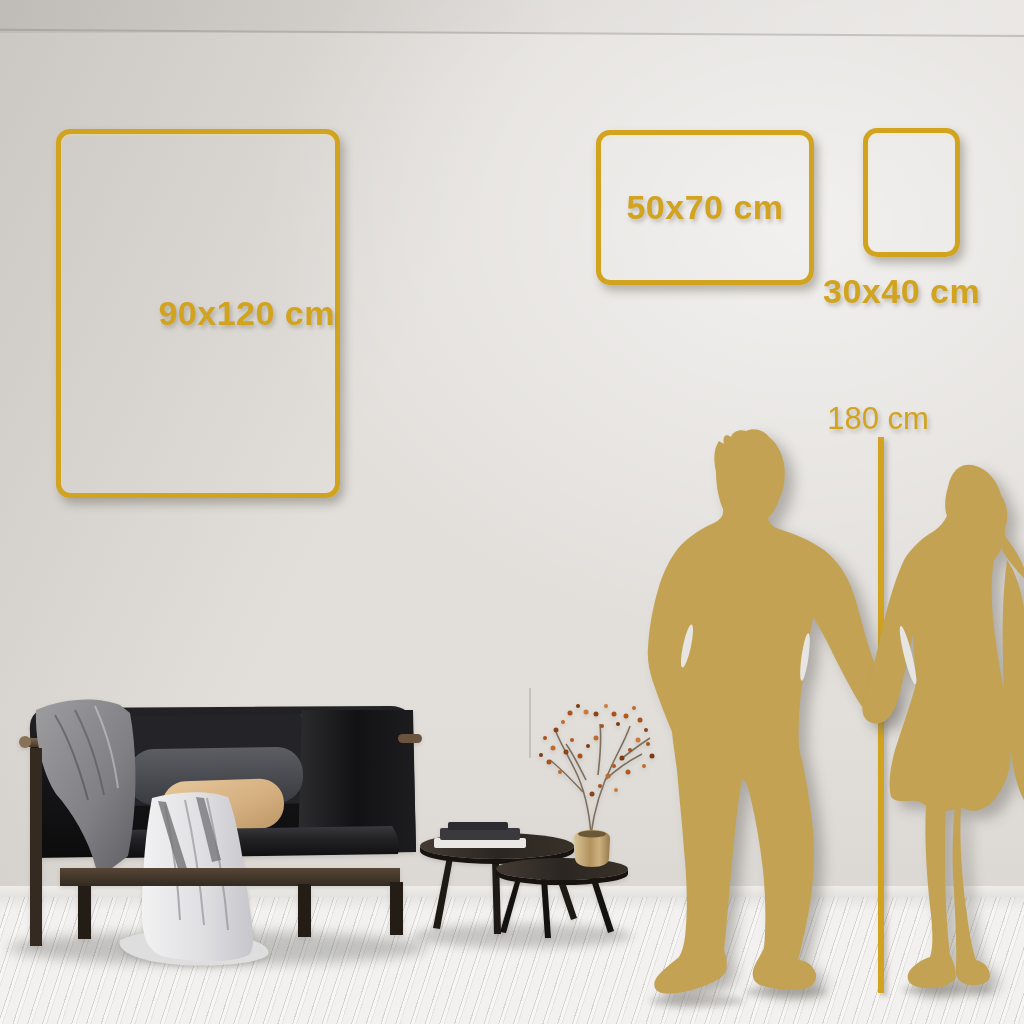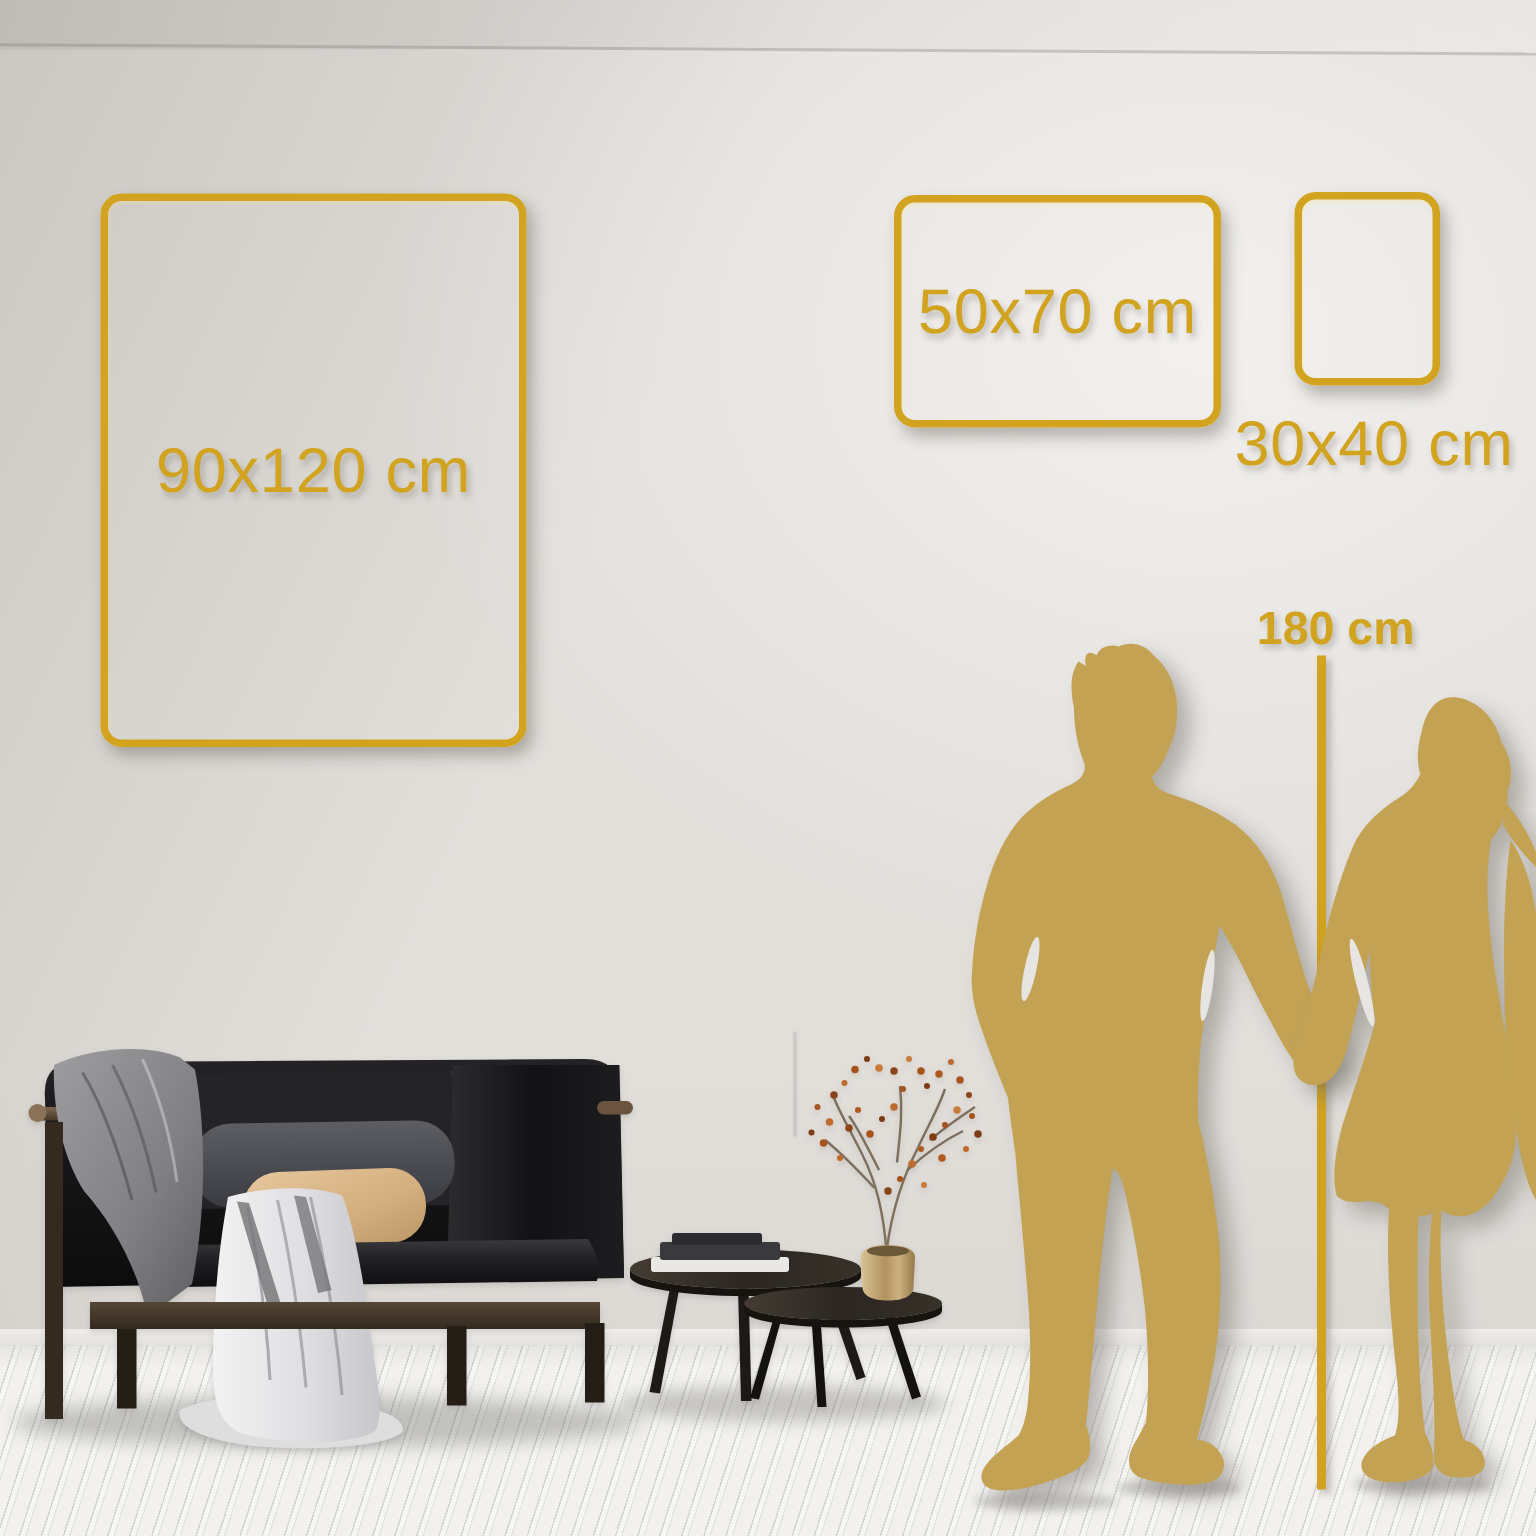--- a/index.html
+++ b/index.html
@@ -52,32 +52,32 @@
         rgba(150,148,144,0.14) 13px, rgba(150,148,144,0.14) 14px),
       var(--floor);
   }
   
   .frame{
     position:absolute;border:5px solid var(--gold);border-radius:14px;
     box-shadow:4px 6px 10px rgba(95,88,75,0.40), inset 1px 2px 2px rgba(255,226,130,0.25);
     display:flex;align-items:center;justify-content:center;
   }
   .size-label{
-    color:var(--gold);font-size:42px;font-weight:400;letter-spacing:0.5px;
+    color:var(--gold);font-size:34px;font-weight:700;letter-spacing:0.5px;
     text-shadow:2px 3px 4px rgba(100,94,82,0.35);white-space:nowrap;
   }
-  .frame-1{left:67px;top:129px;width:274px;height:359px;}
+  .frame-1{left:56px;top:129px;width:274px;height:359px;justify-content:flex-end;}
   .frame-2{left:373px;top:129px;width:174px;height:233px;}
   .frame-3{left:596px;top:130px;width:208px;height:145px;}
   .frame-4{left:863px;top:128px;width:87px;height:119px;}
   .label-4{position:absolute;left:823px;top:272px;width:180px;text-align:left;}
   
   .height-label{
-    position:absolute;left:813px;top:401px;width:130px;text-align:right;
-    color:var(--gold);font-size:31px;font-weight:700;
+    position:absolute;left:813px;top:401px;width:130px;text-align:center;
+    color:var(--gold);font-size:31px;font-weight:400;
     text-shadow:2px 3px 4px rgba(100,94,82,0.35);white-space:nowrap;
   }
   .height-line{
     position:absolute;left:878px;top:437px;width:6px;height:556px;
     background:var(--gold);
     box-shadow:3px 3px 5px rgba(110,104,95,0.40);
   }
   
   svg{position:absolute;left:0;top:0;}
   .sil{filter:drop-shadow(9px 8px 7px rgba(110,106,99,0.45));}

